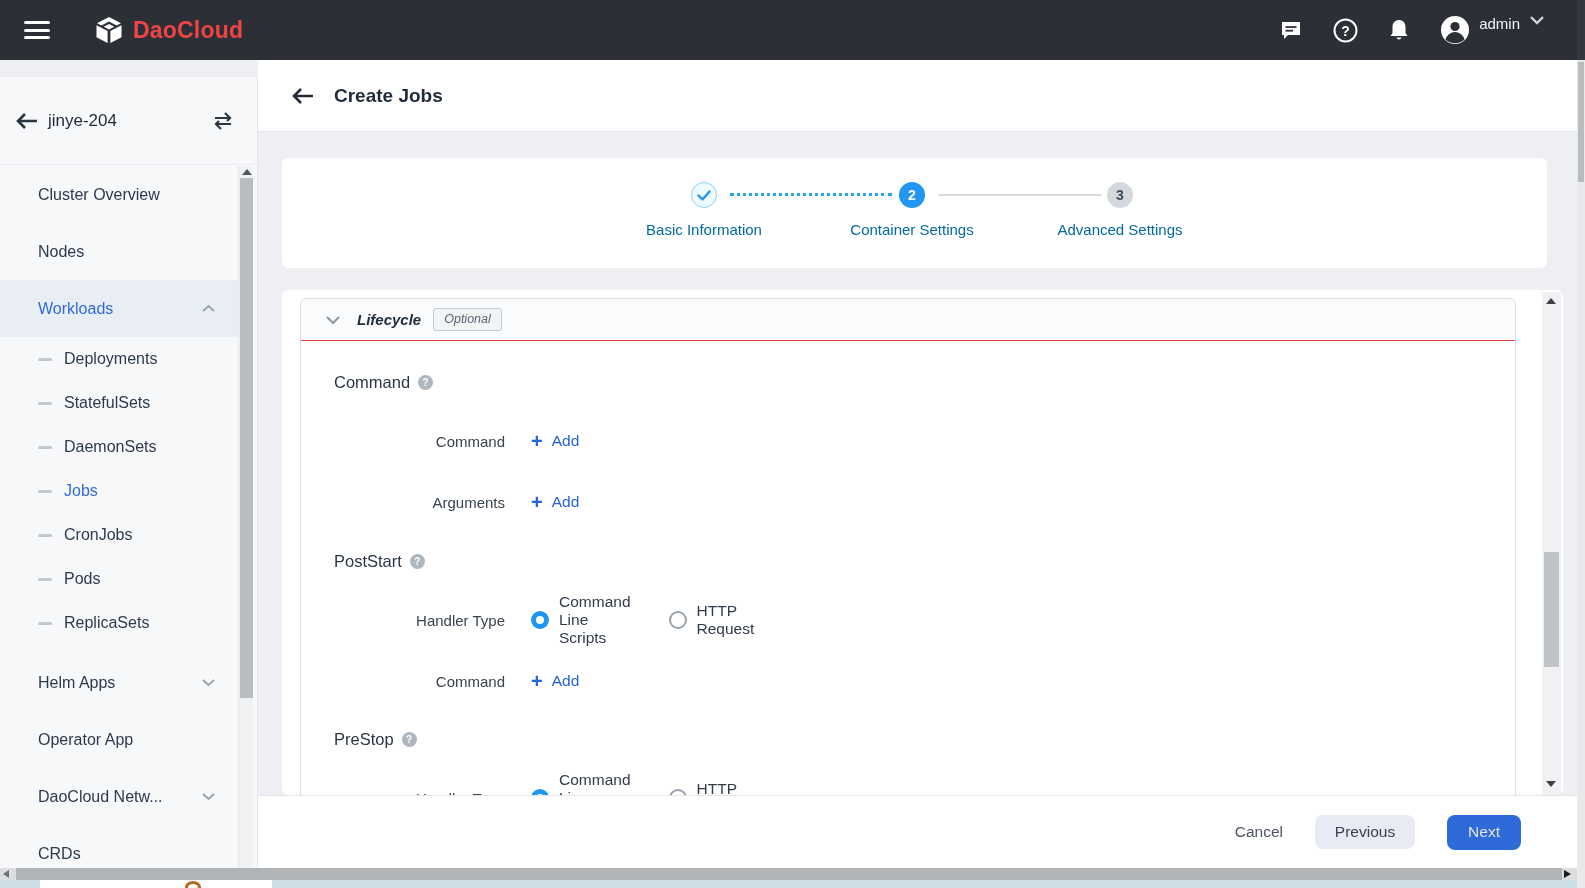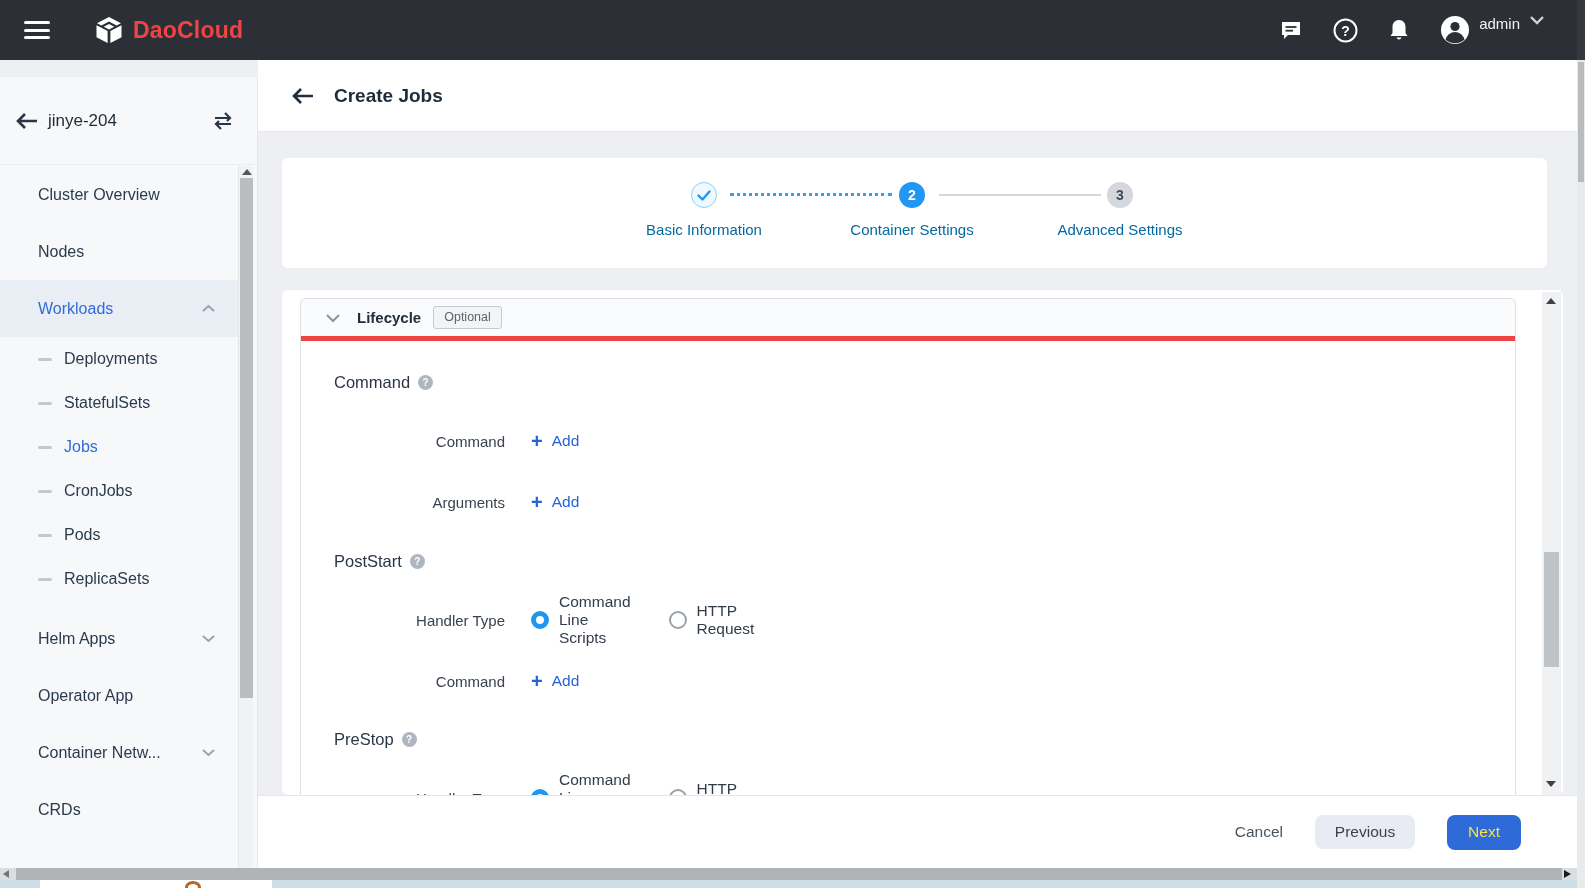--- a/index.html
+++ b/index.html
@@ -77,22 +77,22 @@
     border-top:3px dotted #2aa3f0; }
   .conn-solid { position:absolute; left:657px; top:36px; width:162px;
     border-top:2px solid #d5d8dc; }
 
   
   .form-wrap { position:absolute; left:24px; top:230px; width:1281px; height:505px;
     background:#fff; border-radius:6px; }
   .panel { position:absolute; left:18px; top:8px; width:1216px; height:497px;
     border:1px solid #dcdfe3; border-bottom:none; border-radius:6px 6px 0 0;
     overflow:hidden; background:#fff; }
-  .panel-head { height:42px; background:#fafbfc; border-bottom:5px solid #ef4444;
-    display:flex; align-items:center; padding-left:24px; cursor:pointer; }
+  .panel-head { height:42px; background:#fafbfc; border-bottom:1px solid #ef4444;
+    display:flex; align-items:center; padding-left:24px; cursor:pointer;font-style:italic; }
   .panel-title { font-size:15px; font-weight:700; color:#222d3d; margin-left:16px; }
   .badge { margin-left:12px; font-size:12.5px; color:#5a6472; background:#f3f4f6;
     border:1px solid #c6cad1; border-radius:3px; padding:3px 10px 4px; }
   .sec-title { position:absolute; left:33px; display:flex; align-items:center;
     gap:8px; font-size:16.5px; font-weight:500; color:#2b3645; height:22px; }
   .help { width:15px; height:15px; border-radius:50%; background:#aeb6bf; color:#fff;
     font-size:10px; font-weight:700; display:flex; align-items:center;
     justify-content:center; cursor:pointer; }
   .frow { position:absolute; height:22px; display:flex; align-items:center; }
   .flabel { position:absolute; left:33px; width:171px; text-align:right;
@@ -117,21 +117,21 @@
 
   
   .footer { position:absolute; left:0; top:735px; width:1327px; height:73px;
     background:#fff; border-top:1px solid #e3e6ea; display:flex; align-items:center;
     justify-content:flex-end; gap:32px; padding-right:64px; z-index:20; }
   .btn-cancel { background:none; border:none; font-size:15.5px; color:#4b5462;
     cursor:pointer; font-family:inherit; }
   .btn-prev { background:#e9ebf4; border:none; border-radius:8px; width:100px;
     height:34px; font-size:15.5px; color:#39414f; cursor:pointer; font-family:inherit; }
   .btn-next { background:#2e6ad8; border:none; border-radius:8px; width:74px;
-    height:35px; font-size:15.5px; color:#fde047; cursor:pointer; font-family:inherit; }
+    height:35px; font-size:15.5px; color:#e5e5e5; cursor:pointer; font-family:inherit; }
 
   
   .hscroll { position:absolute; left:0; top:868px; width:1585px; height:12px;
     background:#dcdddf; z-index:40; }
   .hscroll-thumb { position:absolute; left:16px; top:0; width:1546px; height:12px;
     background:#b1b4b6; cursor:pointer; }
   .arr-left { position:absolute; left:3px; top:2px; width:0; height:0;
     border-top:4px solid transparent; border-bottom:4px solid transparent;
     border-right:6px solid #6f7377; }
   .arr-right { position:absolute; right:14px; top:2px; width:0; height:0;
@@ -242,20 +242,24 @@
       </span>
     </div>
     <div class="nav-sub">
       <span class="dash"></span>
       <span>Deployments</span>
     </div>
     <div class="nav-sub">
       <span class="dash"></span>
       <span>StatefulSets</span>
     </div>
+    <div class="nav-sub">
+      <span class="dash"></span>
+      <span>DaemonSets</span>
+    </div>
     <div class="nav-sub active">
       <span class="dash"></span>
       <span>Jobs</span>
     </div>
     <div class="nav-sub">
       <span class="dash"></span>
       <span>CronJobs</span>
     </div>
     <div class="nav-sub">
       <span class="dash"></span>
@@ -270,21 +274,21 @@
       <span class="nav-chevron">
         <svg width="15" height="9" viewBox="0 0 15 9">
           <polyline points="2,2 7.5,7 13,2" fill="none" stroke="#9aa3ad" stroke-width="2"></polyline>
         </svg>
       </span>
     </div>
     <div class="nav-item">
       <span>Operator App</span>
     </div>
     <div class="nav-item">
-      <span>Container Netw...</span>
+      <span>DaoCloud Netw...</span>
       <span class="nav-chevron">
         <svg width="15" height="9" viewBox="0 0 15 9">
           <polyline points="2,2 7.5,7 13,2" fill="none" stroke="#9aa3ad" stroke-width="2"></polyline>
         </svg>
       </span>
     </div>
     <div class="nav-item">
       <span>CRDs</span>
     </div>
   </div>

